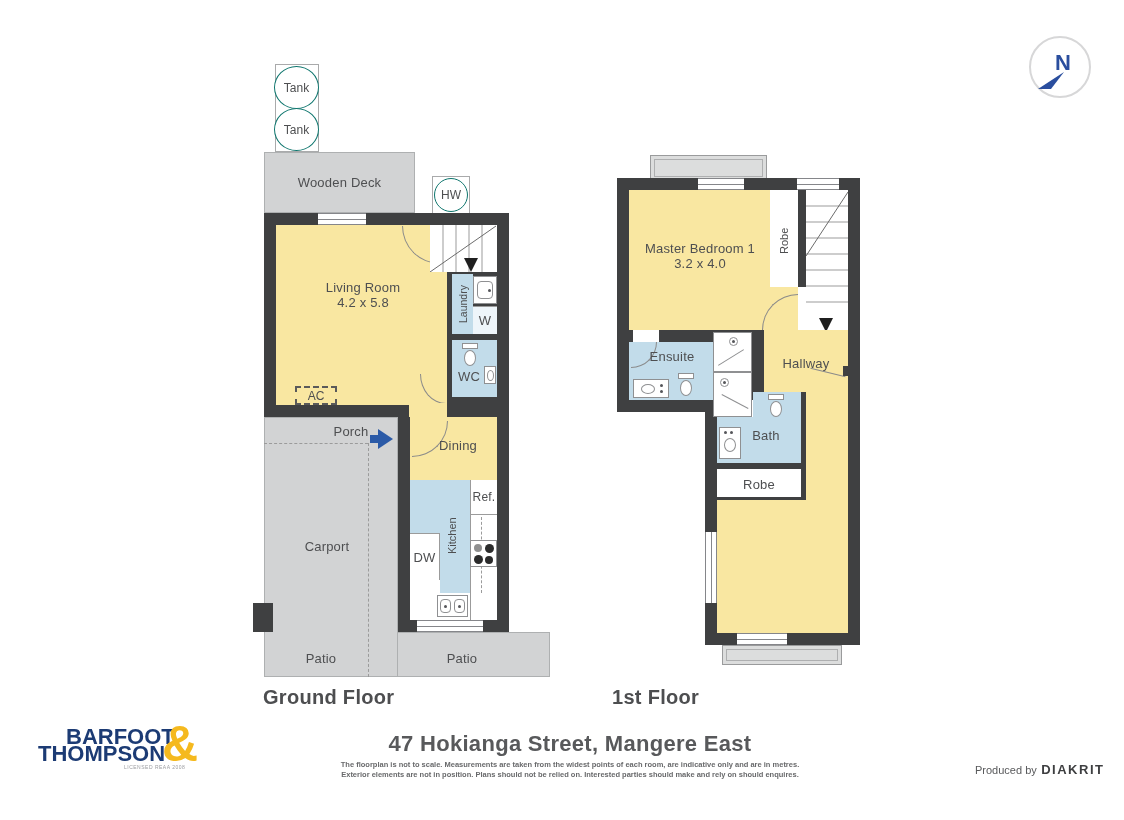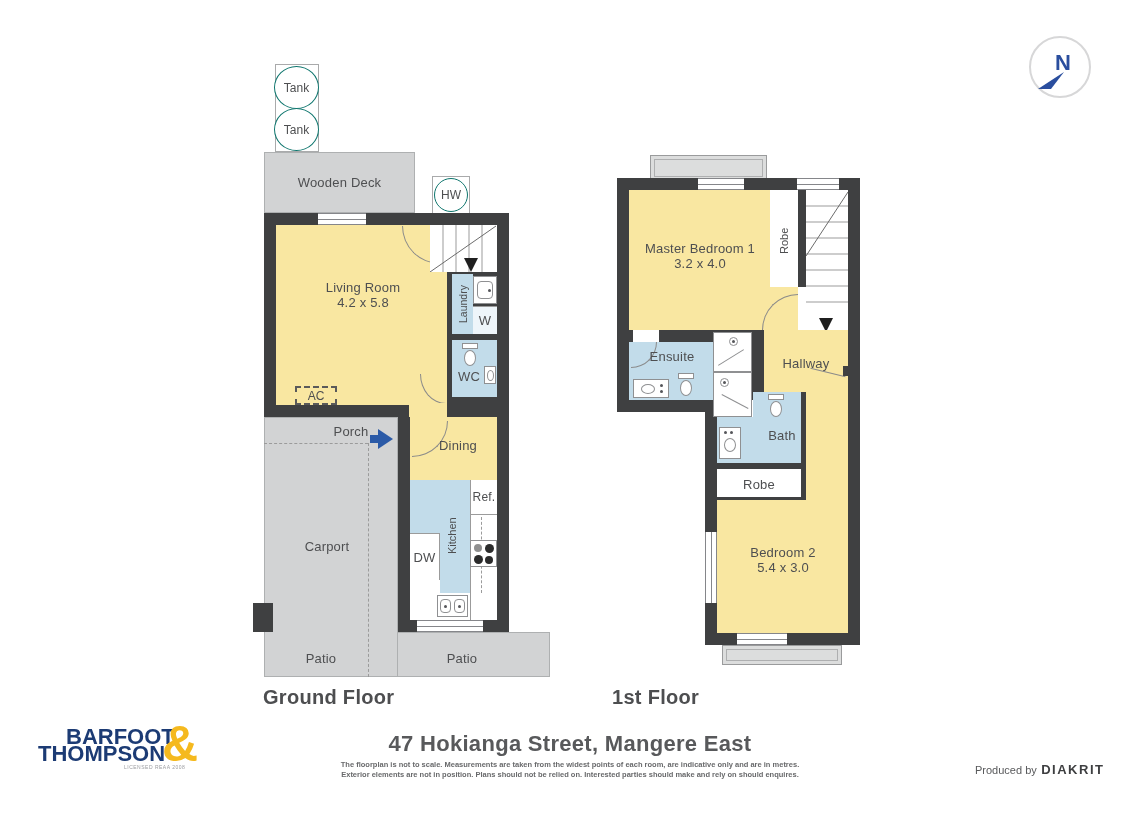--- a/index.html
+++ b/index.html
@@ -229,41 +229,37 @@
   <div class="abs wall" style="left:752px;top:330px;width:12px;height:70px;"></div>
 
   <div class="abs yellow" style="left:764px;top:330px;width:84px;height:62px;"></div>
   <div class="abs yellow" style="left:806px;top:392px;width:42px;height:110px;"></div>
   <div class="abs lbl" style="left:776px;top:356px;width:60px;">Hallway</div>
   <div class="abs" style="left:810px;top:372px;width:36px;border-top:1px solid #8a8a8a;transform:rotate(14deg);"></div>
   <div class="abs wall" style="left:843px;top:366px;width:5px;height:10px;"></div>
 
   <div class="abs blue" style="left:753px;top:392px;width:48px;height:71px;"></div>
   <div class="abs blue" style="left:717px;top:417px;width:36px;height:46px;"></div>
-  <div class="abs lbl" style="left:752px;top:428px;width:60px;">Bath</div>
+  <div class="abs lbl" style="left:736px;top:428px;width:60px;">Bath</div>
   <div class="abs toilet-tank" style="left:768px;top:394px;width:16px;height:6px;"></div>
   <div class="abs toilet-bowl" style="left:770px;top:401px;width:12px;height:16px;"></div>
   <div class="abs fix" style="left:719px;top:427px;width:22px;height:32px;">
     <div class="abs oval" style="left:4px;top:10px;width:12px;height:14px;"></div>
     <div class="abs dot" style="left:4px;top:3px;"></div>
     <div class="abs dot" style="left:10px;top:3px;"></div>
   </div>
   <div class="abs wall" style="left:801px;top:392px;width:5px;height:108px;"></div>
 
   <div class="abs wall" style="left:717px;top:463px;width:84px;height:6px;"></div>
   <div class="abs" style="left:717px;top:469px;width:84px;height:31px;background:#fff;display:flex;align-items:center;justify-content:center;">
     <span class="lbl">Robe</span>
   </div>
 
   <div class="abs wall" style="left:717px;top:497px;width:84px;height:3px;"></div>
   <div class="abs yellow" style="left:717px;top:500px;width:131px;height:133px;"></div>
-  <div class="abs" style="left:718px;top:545px;width:130px;text-align:center;">
-    <div class="lbl">Bedroom 2</div>
-    <div class="lbl dims">5.4 x 3.0</div>
-  </div>
   <div class="abs winv" style="left:705px;top:532px;width:12px;height:71px;"></div>
   <div class="abs winh" style="left:737px;top:633px;width:50px;height:12px;"></div>
 
   <div class="abs" style="left:722px;top:645px;width:120px;height:20px;background:#dcdddd;border:1px solid #9a9b9c;">
     <div class="abs" style="left:3px;top:3px;right:3px;bottom:3px;border:1px solid #aeafb0;"></div>
   </div>
 
   <div class="abs floor-label" style="left:612px;top:686px;">1st Floor</div>
 
   <div class="abs" style="left:38px;top:728px;width:160px;height:60px;">

